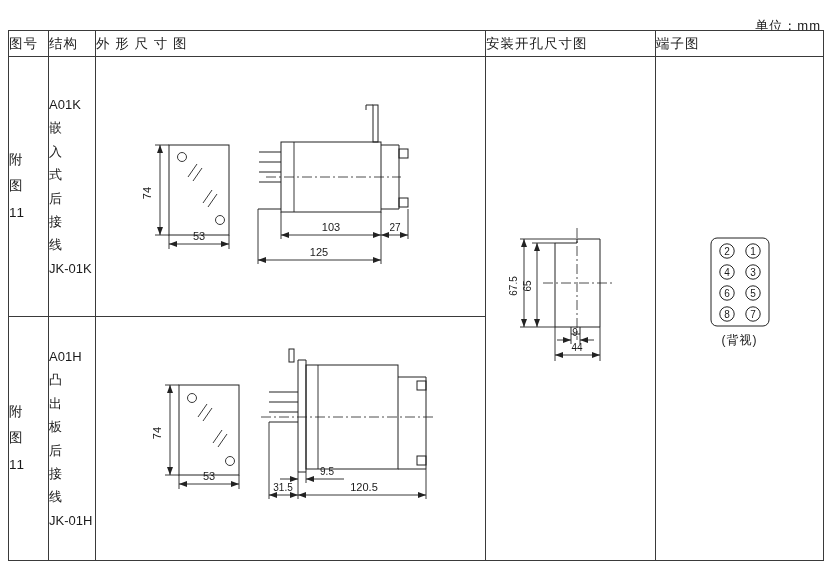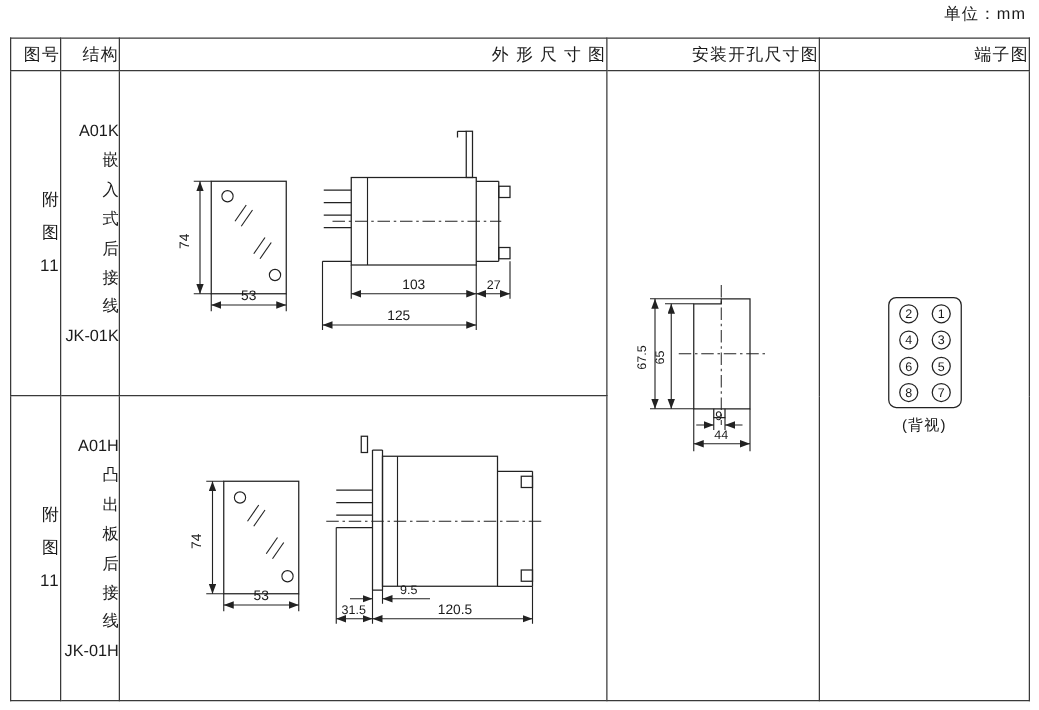--- a/index.html
+++ b/index.html
@@ -3,33 +3,33 @@
 <meta charset="utf-8">
 <style>
   * { margin:0; padding:0; box-sizing:border-box; }
   html,body { background:#ffffff; }
   body {
     width:831px; height:568px; position:relative;
     font-family:"Liberation Sans","DejaVu Sans",sans-serif;
     color:#1a1a1a;
   }
   .unit-label {
-    position:absolute; top:2px; right:10px;
+    position:absolute; top:17px; right:10px;
     font-size:13px; letter-spacing:1px;
   }
   table.spec {
     position:absolute; left:8px; top:30px;
     border-collapse:collapse; table-layout:fixed;
     background:#fff;
   }
   .spec th, .spec td {
     border:1px solid #3a3a3a;
     font-weight:normal;
     vertical-align:middle;
-    text-align:right;
+    text-align:left;
   }
   .spec th { height:26px; font-size:13.5px; letter-spacing:1px; }
   .col-fig { width:40px; }
   .col-struct { width:47px; }
   .col-outline { width:390px; }
   .col-mount { width:170px; }
   .col-term { width:168px; }
   td.fig-cell {
     font-size:13.5px; white-space:pre-line; line-height:1.95; letter-spacing:1px;
   }

